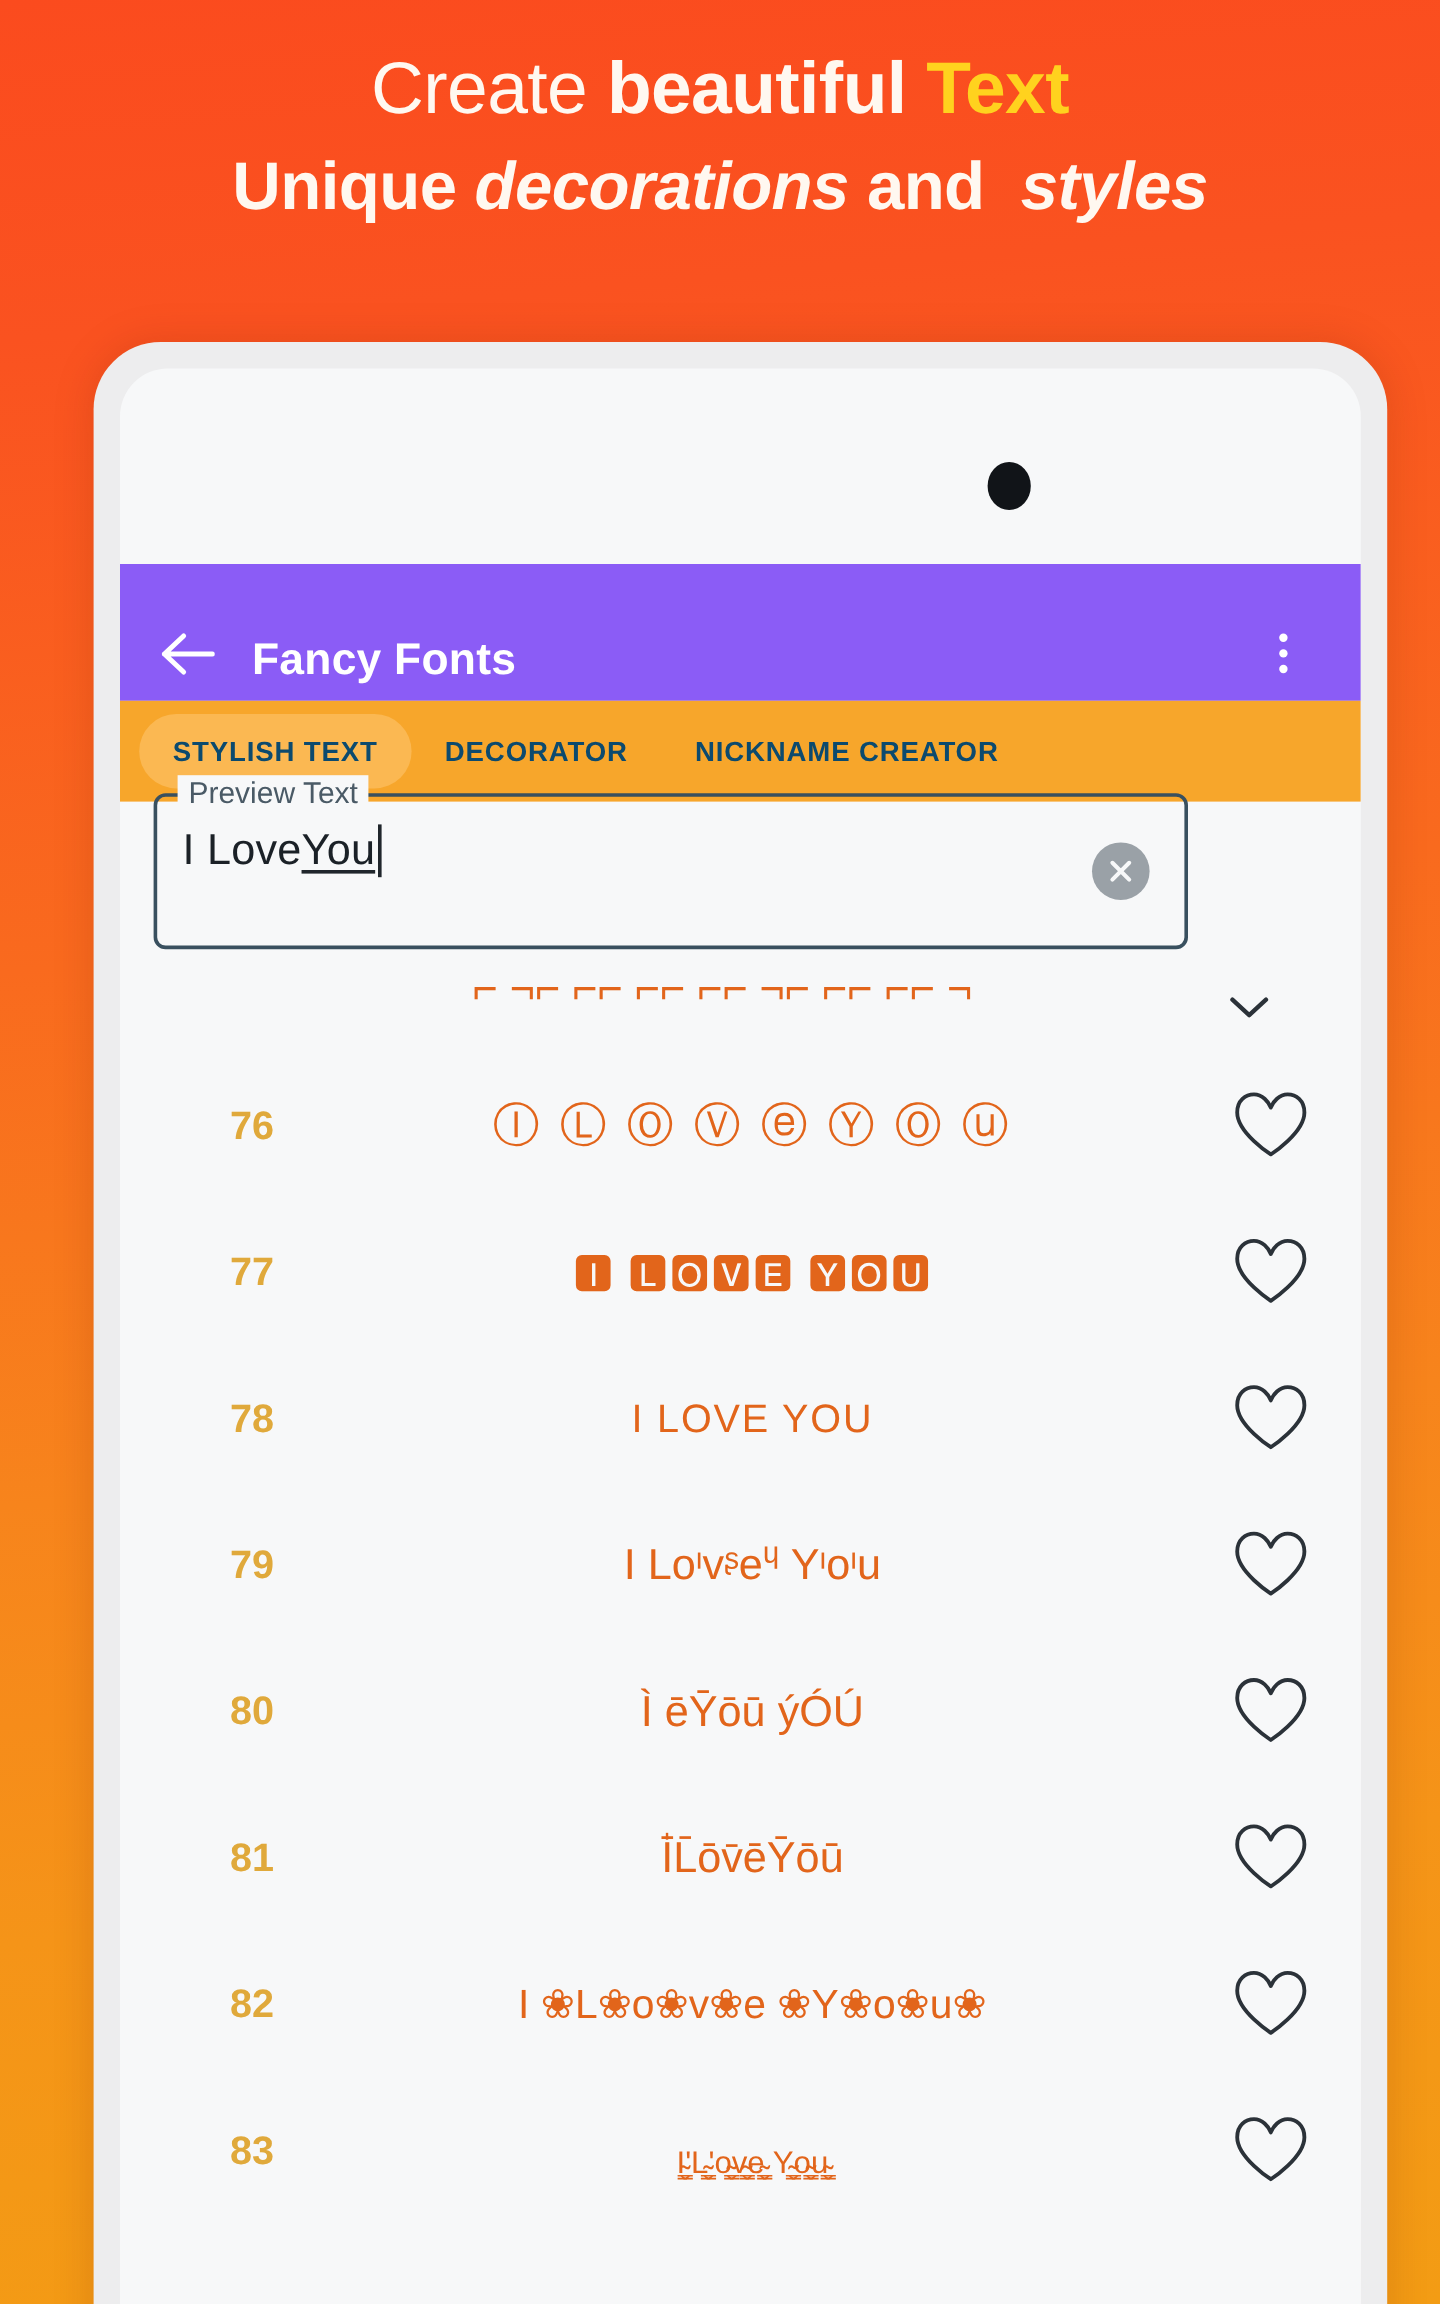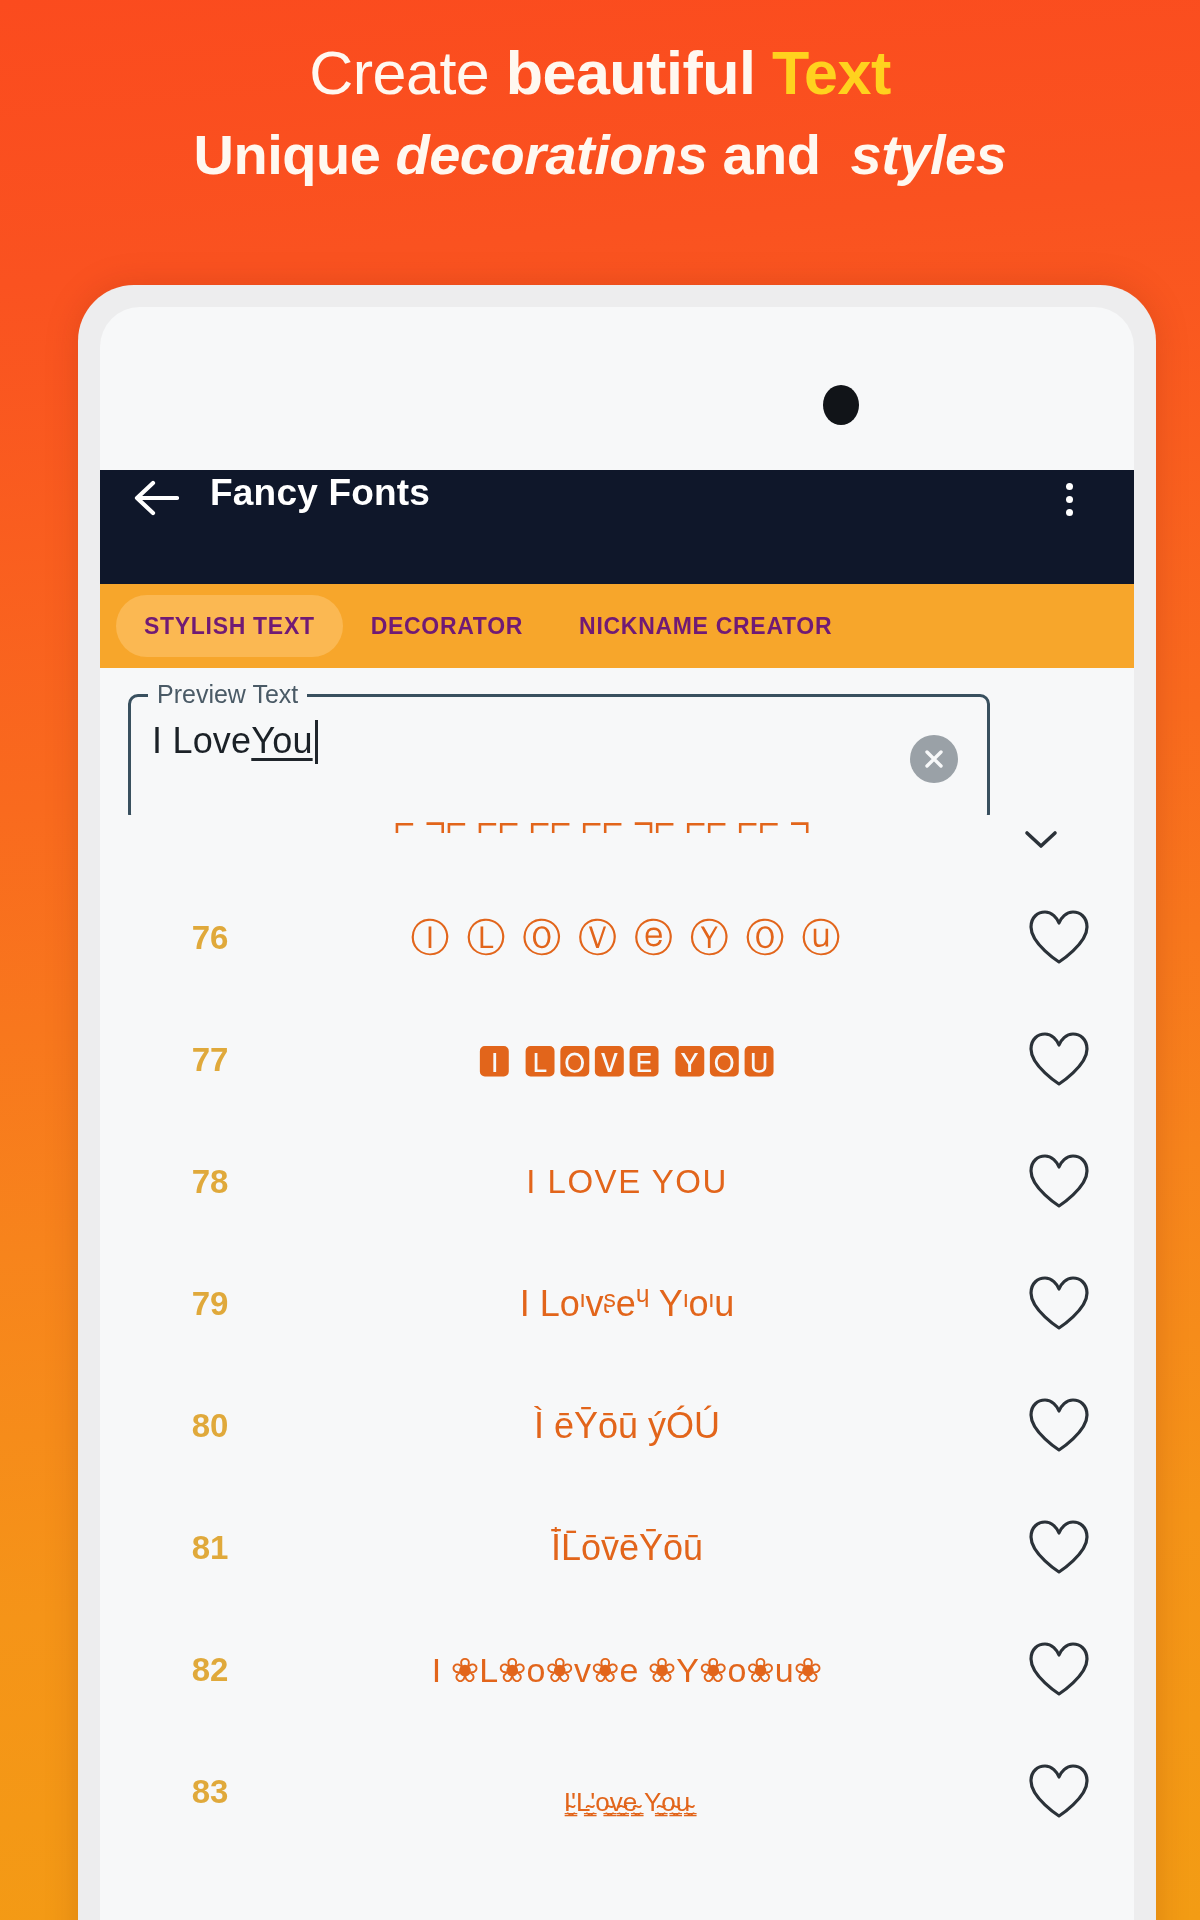--- a/index.html
+++ b/index.html
@@ -48,22 +48,22 @@
   }
   .camera-dot {
     position:absolute; top:78px; left:50%; margin-left:206px;
     width:36px; height:40px; border-radius:50%;
     background:#111418;
   }
 
   
   .appbar {
     position:absolute; left:0; right:0; top:163px;
-    height:114px; background:#0f172a;
-    display:flex; align-items:flex-start; padding:2px 30px;
+    height:114px; background:#8b5cf6;
+    display:flex; align-items:flex-end; padding:13px 30px;
   }
   .back-icon { width:52px; height:52px; flex:0 0 auto;
     display:flex; align-items:center; justify-content:center; }
   .back-icon svg { display:block; }
   .appbar-title {
     color:#FFFFFF; font-size:37px; font-weight:700;
     margin-left:28px; letter-spacing:.2px; white-space:nowrap;
   }
   .appbar-spacer { flex:1 1 auto; }
   .overflow-icon { width:54px; height:54px;
@@ -72,31 +72,31 @@
   .overflow-icon i { width:7px; height:7px; border-radius:50%; background:#fff; display:block; }
 
   
   .tabbar {
     position:absolute; left:0; right:0; top:277px;
     height:84px; background:#F7A62B;
     display:flex; align-items:center;
     overflow:hidden; white-space:nowrap;
   }
   .tab {
-    color:#701a75; font-size:23px; font-weight:700;
+    color:#0c4a6e; font-size:23px; font-weight:700;
     letter-spacing:.7px; padding:0 28px; height:62px;
     display:flex; align-items:center; flex:0 0 auto;
   }
   .tab.active {
     background:#FBB852; border-radius:34px; margin-left:16px;
   }
 
   
   .field-wrap {
-    position:absolute; left:28px; top:387px; width:862px; height:130px;
+    position:absolute; left:28px; top:354px; width:862px; height:130px;
   }
   .field-box {
     position:absolute; inset:0;
     border:3px solid #39505F; border-radius:10px;
     background:transparent;
   }
   .field-notch {
     position:absolute; left:20px; top:-15px; height:30px;
     background:#F7F8F9; padding:0 9px;
     font-size:25px; color:#4A5A66; line-height:30px;

